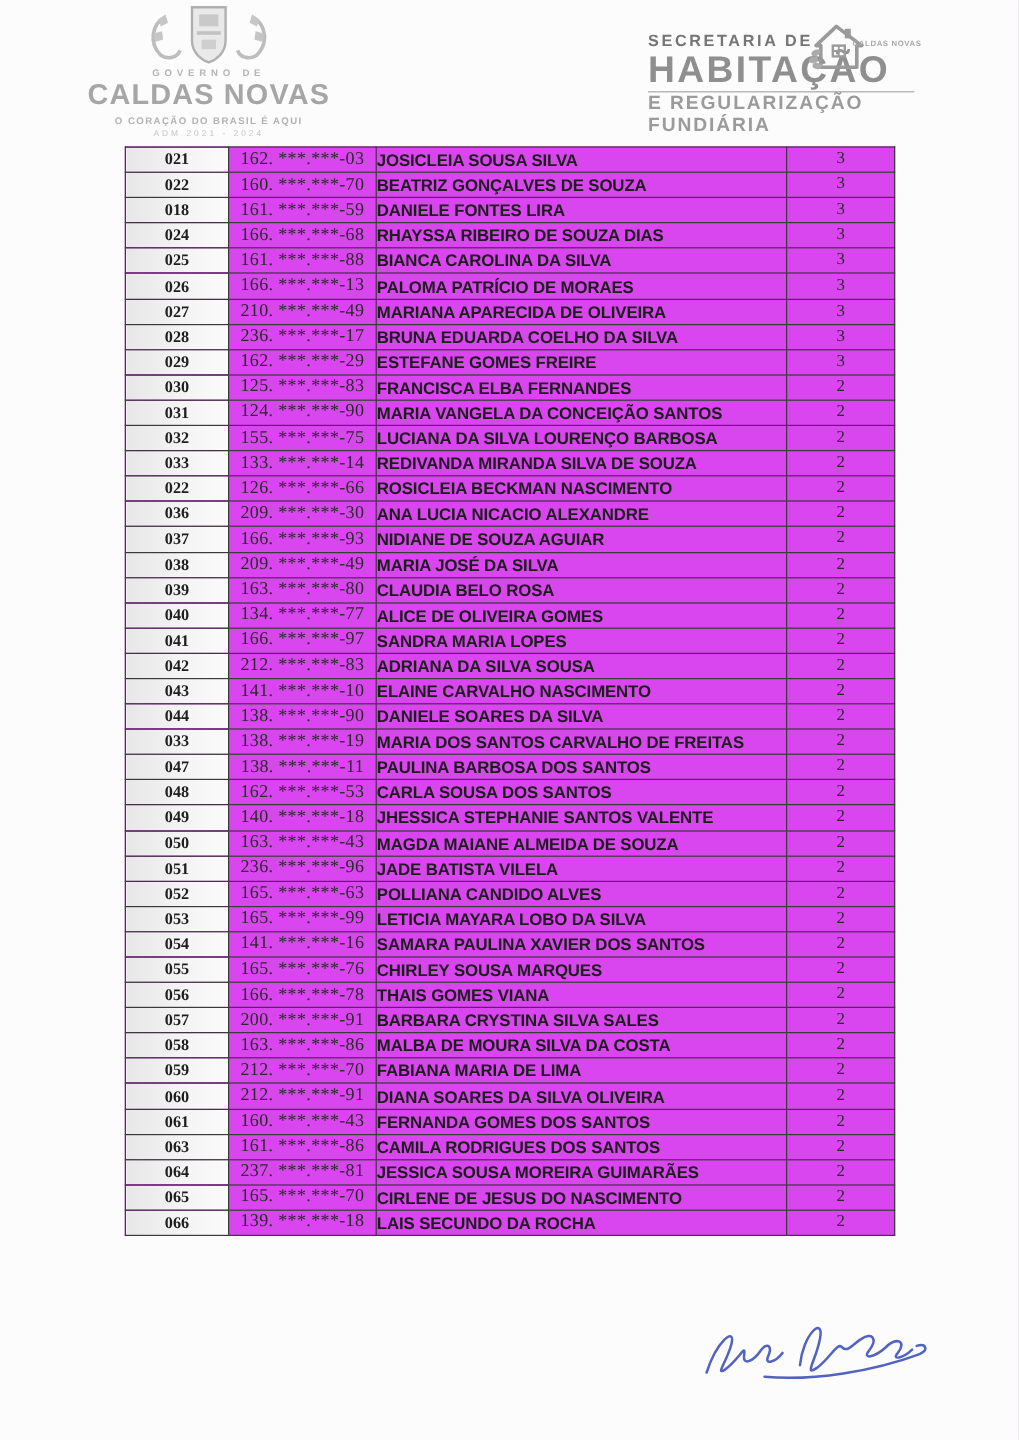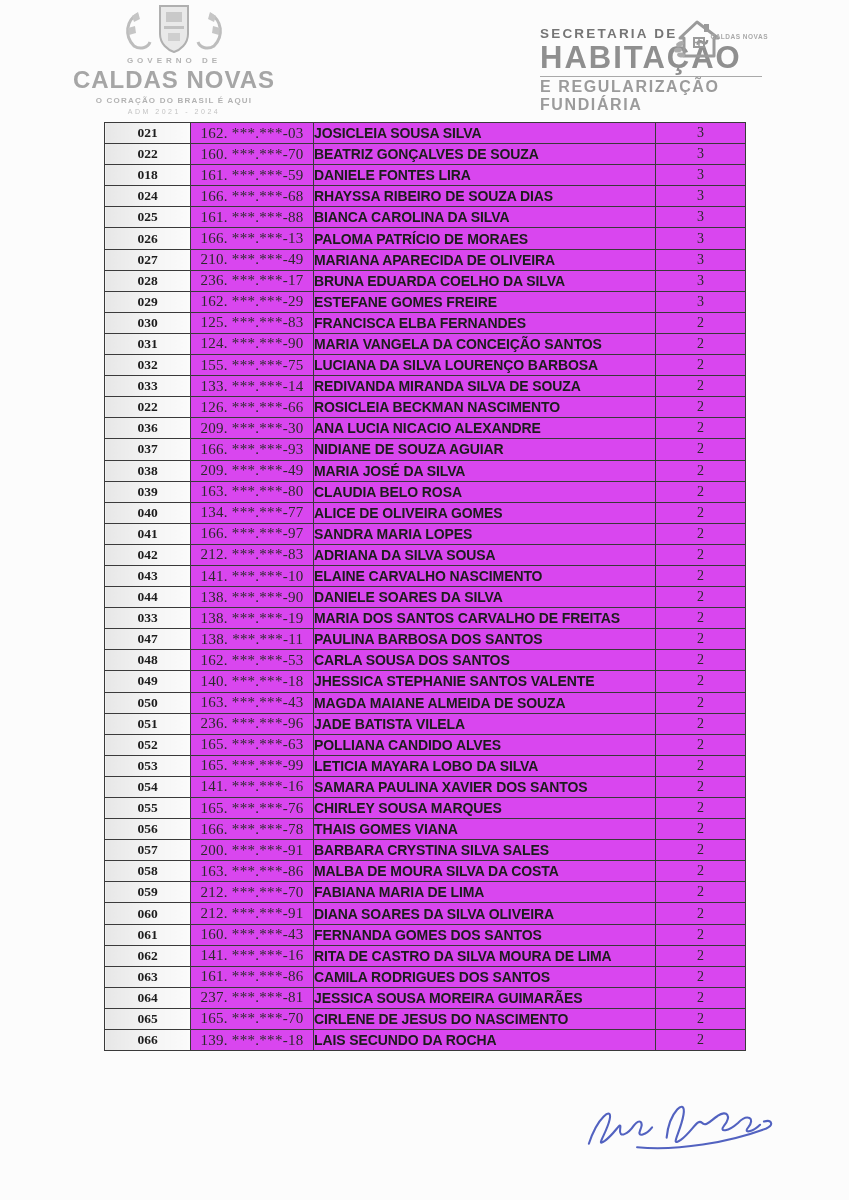--- a/index.html
+++ b/index.html
@@ -403,26 +403,20 @@
       <td class="c-count">2</td>
     </tr>
 
     <tr>
       <td class="c-num">061</td>
       <td class="c-cpf">160. ***.***-43</td>
       <td class="c-name">FERNANDA GOMES DOS SANTOS</td>
       <td class="c-count">2</td>
     </tr>
 
-    <tr>
-      <td class="c-num">062</td>
-      <td class="c-cpf">141. ***.***-16</td>
-      <td class="c-name">RITA DE CASTRO DA SILVA MOURA DE LIMA</td>
-      <td class="c-count">2</td>
-    </tr>
 
     <tr>
       <td class="c-num">063</td>
       <td class="c-cpf">161. ***.***-86</td>
       <td class="c-name">CAMILA RODRIGUES DOS SANTOS</td>
       <td class="c-count">2</td>
     </tr>
 
     <tr>
       <td class="c-num">064</td>

